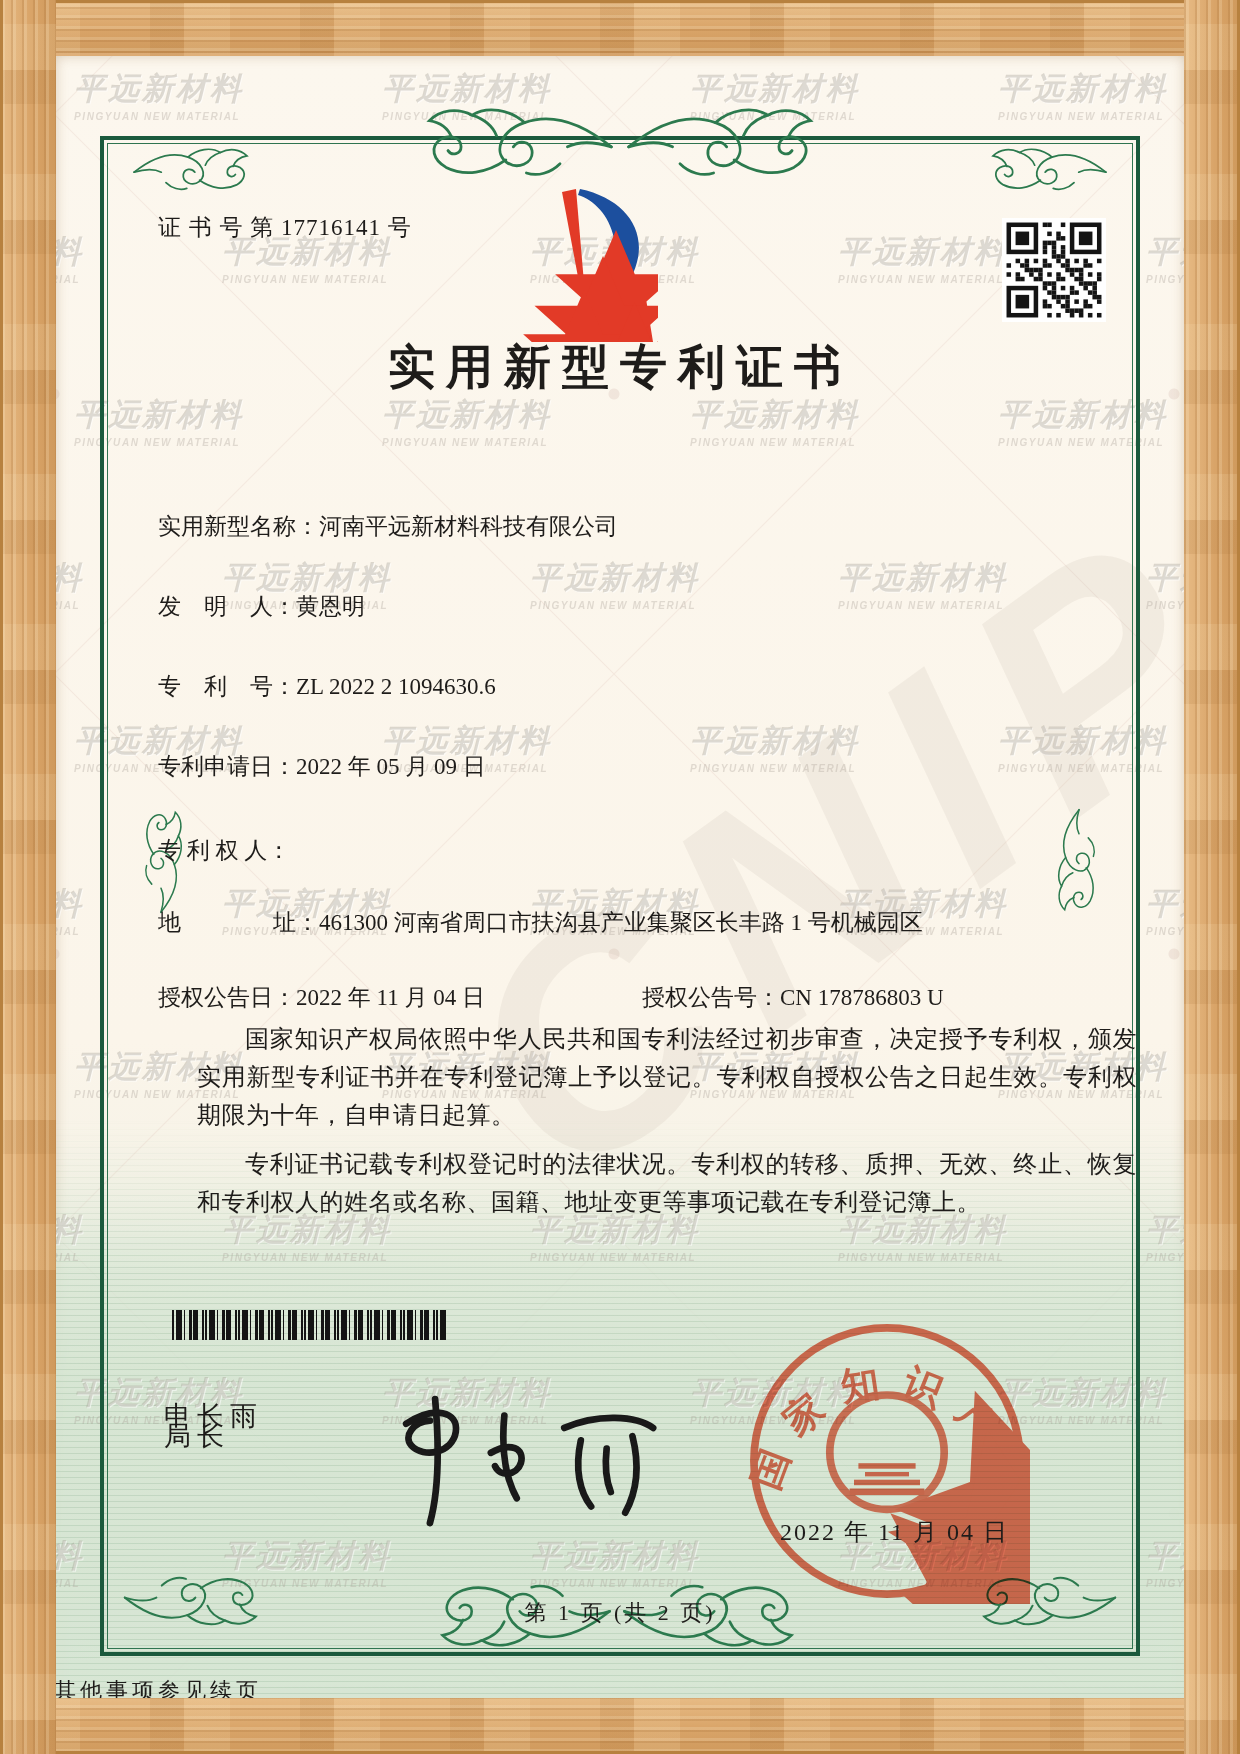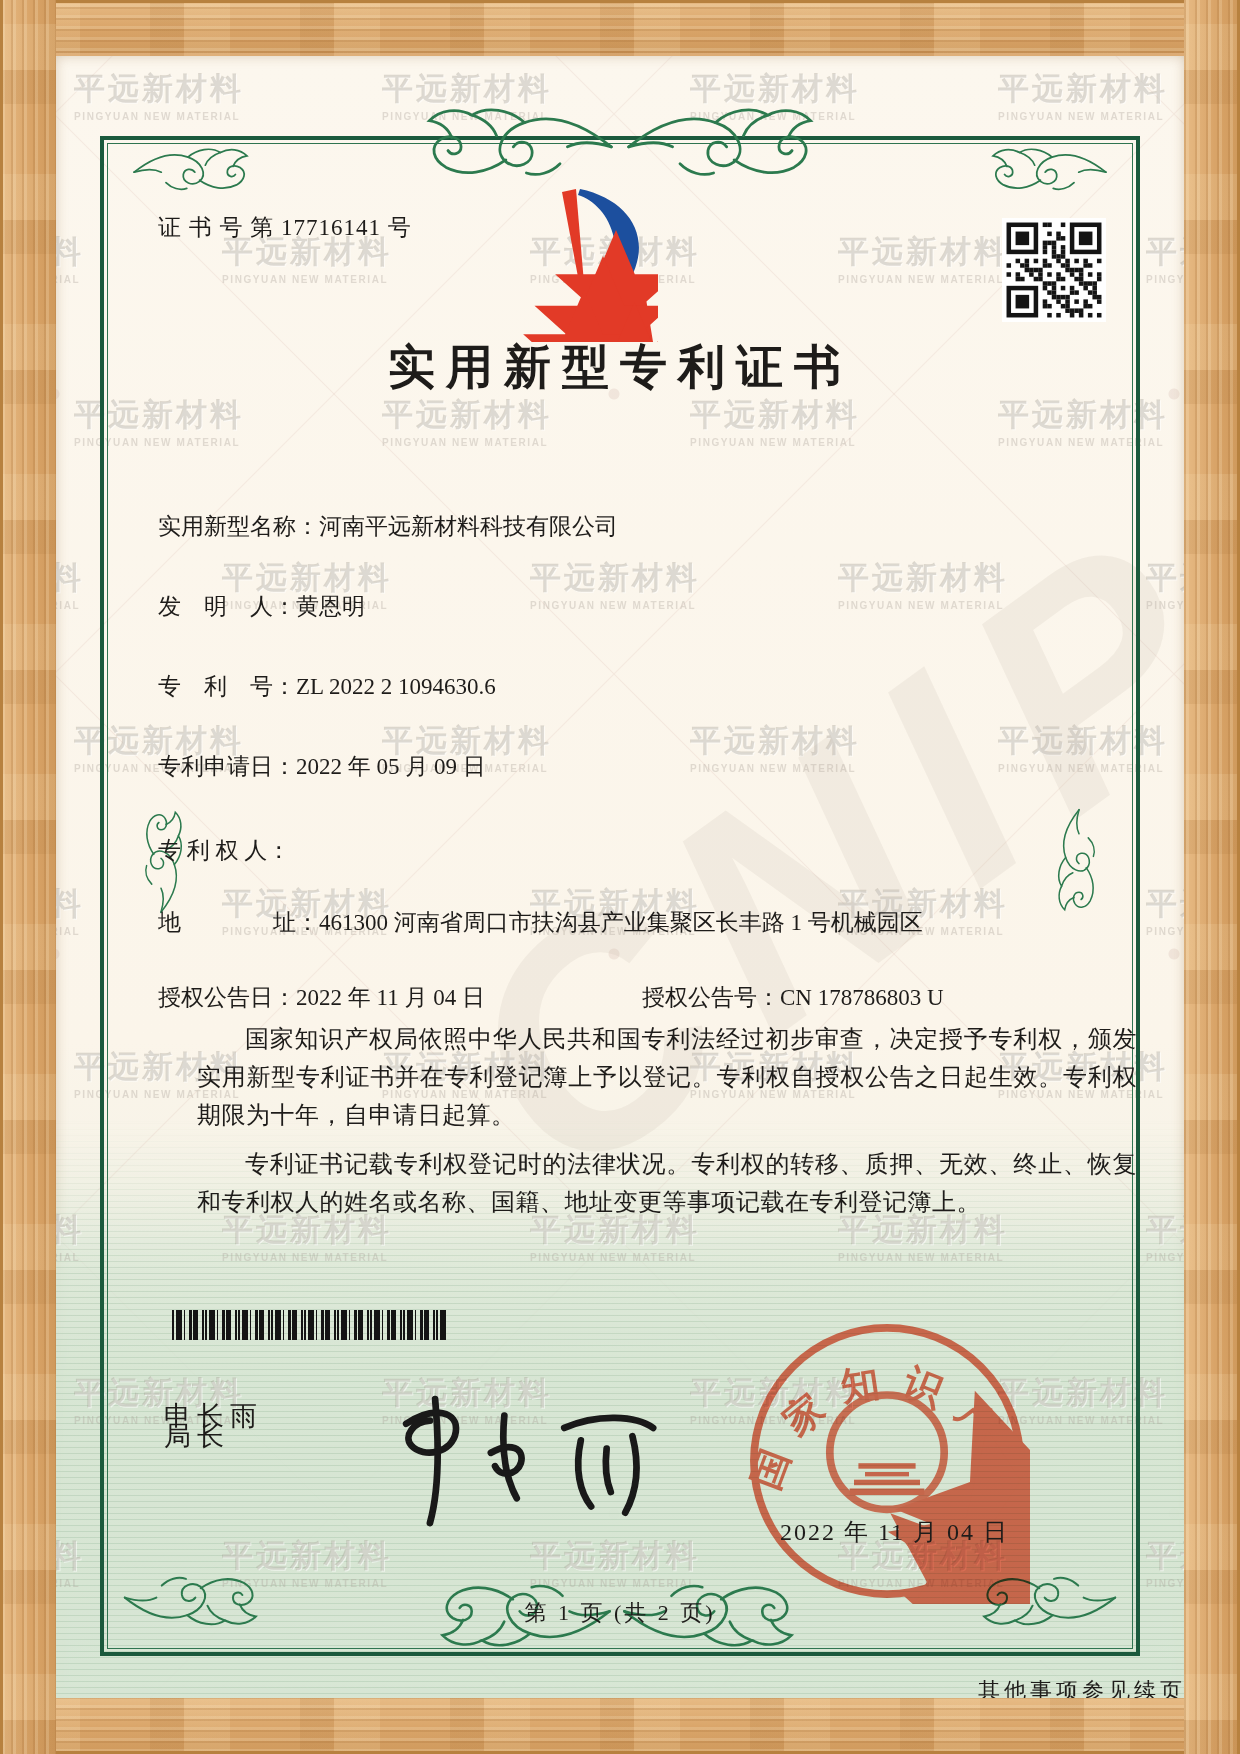--- a/index.html
+++ b/index.html
@@ -38,21 +38,21 @@
     background-position:280px 60px,0 60px,0 60px;}
   
   #guilloche{position:absolute;left:0;right:0;top:1060px;bottom:0;z-index:0;pointer-events:none;
     background:
       repeating-linear-gradient(0deg, rgba(110,155,118,.20) 0 1px, rgba(0,0,0,0) 1px 6px),
       linear-gradient(180deg, rgba(222,234,220,0) 0%, rgba(216,230,213,.75) 22%, rgba(212,228,209,.9) 45%, rgba(214,229,211,.95) 100%);
     -webkit-mask-image:linear-gradient(180deg,transparent 0,#000 160px);
             mask-image:linear-gradient(180deg,transparent 0,#000 160px);}
 
   
-  #wm-layer{position:absolute;inset:0;z-index:1;overflow:hidden;pointer-events:none;}
+  #wm-layer{position:absolute;inset:0;z-index:1;overflow:hidden;pointer-events:none;font-style:italic;}
   .wm-tile{position:absolute;text-align:left;white-space:nowrap;
     font-family:"Liberation Sans","DejaVu Sans",sans-serif;}
   .wm1{font-weight:bold;font-size:31px;letter-spacing:3px;color:rgba(156,148,138,.33);
     text-shadow:1px 1px 0 rgba(255,255,255,.55);}
   .wm2{font-weight:bold;font-size:10px;letter-spacing:1.6px;color:rgba(168,158,148,.33);margin-top:1px;}
   #big-wm{position:absolute;left:170px;top:380px;z-index:1;pointer-events:none;
     font-family:"Liberation Sans","DejaVu Sans",sans-serif;font-weight:bold;font-style:italic;
     font-size:310px;letter-spacing:30px;color:rgba(185,175,162,.15);
     transform:rotate(-36deg) translate(40px,240px);}
 
@@ -91,21 +91,21 @@
   #sig-title{left:110px;top:1364px;font-size:27px;letter-spacing:6px;
     font-family:"Liberation Sans","DejaVu Sans",sans-serif;font-weight:500;}
   #sig-name{left:110px;top:1344px;font-size:27px;letter-spacing:6px;
     font-family:"Liberation Sans","DejaVu Sans",sans-serif;font-weight:500;}
   #sig-script{left:316px;top:1332px;}
 
   #seal{left:690px;top:1264px;z-index:5;mix-blend-mode:multiply;opacity:.92;}
   #seal-date{left:726px;top:1462px;z-index:6;font-size:24px;letter-spacing:2px;white-space:nowrap;}
 
   #page-no{left:0;width:100%;top:1544px;text-align:center;font-size:22px;letter-spacing:3px;}
-  #cont-note{left:0;width:100%;top:1622px;text-align:right;font-size:22px;letter-spacing:4px;z-index:7;}
+  #cont-note{left:0;width:100%;top:1622px;text-align:left;font-size:22px;letter-spacing:4px;z-index:7;}
 </style>
 </head>
 <body>
 
 <div id="page">
 
   <div class="wood wood-h" id="wood-top"></div>
   <div class="wood wood-h" id="wood-bottom"></div>
   <div class="wood wood-v" id="wood-left"></div>
   <div class="wood wood-v" id="wood-right"></div>

